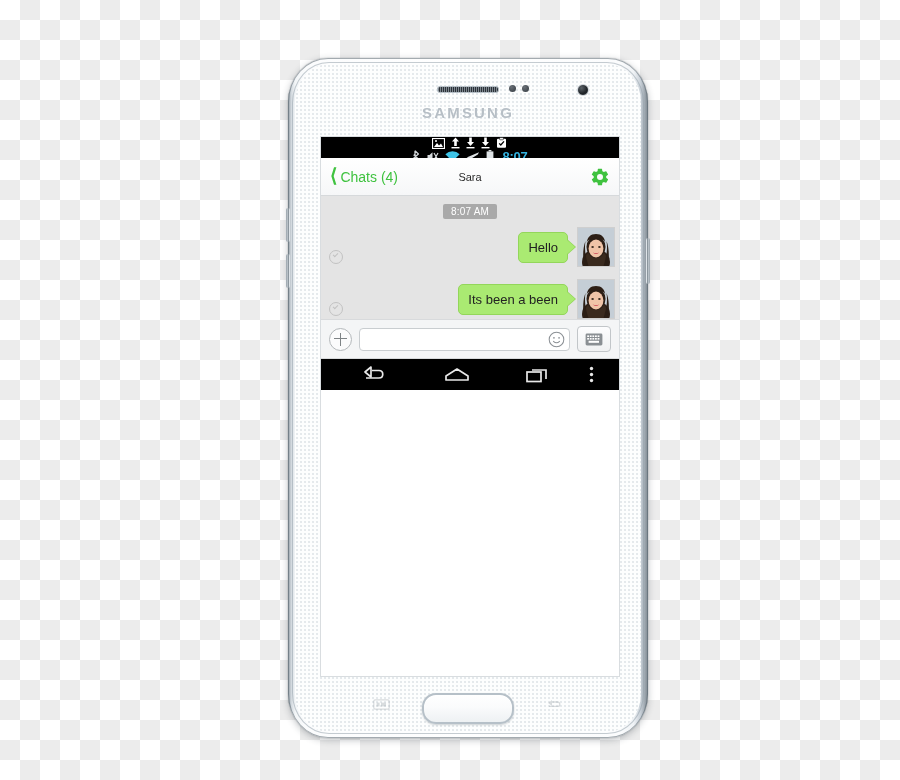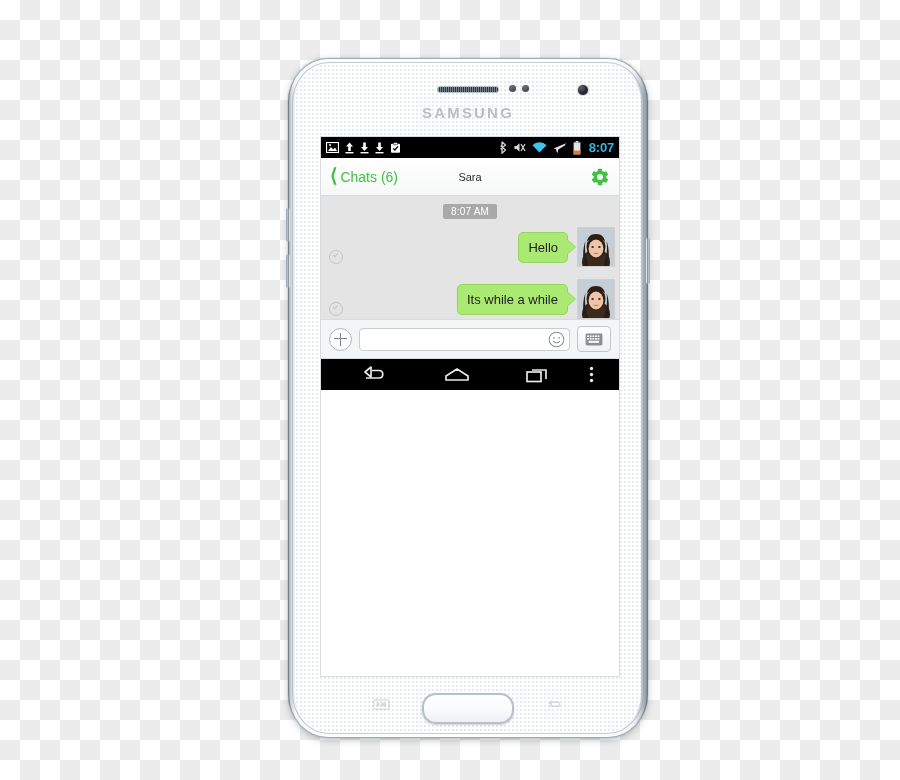--- a/index.html
+++ b/index.html
@@ -152,20 +152,21 @@
   }
 
   
   .statusbar {
     height: 21px;
     background: #000000;
     display: flex;
     align-items: center;
     padding: 0 5px;
     box-sizing: border-box;
+    flex-direction: column;
   }
   .sb-left { display: flex; align-items: center; gap: 6px; flex: 1; }
   .sb-right { display: flex; align-items: center; gap: 6px; }
   .sb-icon { display: block; }
   .sb-time {
     color: #34b3e0;
     font-size: 13px;
     font-weight: bold;
     font-family: "Liberation Sans", sans-serif;
     letter-spacing: -0.2px;
@@ -519,21 +520,21 @@
             <rect x="0.6" y="1.4" width="6.8" height="12" fill="#dfe3e6"></rect>
             <rect x="0.6" y="9.6" width="6.8" height="3.8" fill="#e8762a"></rect>
           </svg>
           <span class="sb-time">8:07</span>
         </div>
       </div>
 
       <div class="app-header">
         <div class="back-btn">
           <span class="back-chevron">⟨</span>
-          <span>Chats (6)</span>
+          <span>Chats (4)</span>
         </div>
         <div class="header-title">Sara</div>
         <div class="gear-btn">
           <svg width="20" height="20" viewBox="0 0 24 24">
             <path fill="#3fc23f" d="M19.4 13a7.6 7.6 0 0 0 .06-1 7.6 7.6 0 0 0-.07-1l2.1-1.6a.5.5 0 0 0 .12-.64l-2-3.46a.5.5 0 0 0-.6-.22l-2.48 1a7.3 7.3 0 0 0-1.72-1l-.38-2.65a.5.5 0 0 0-.5-.43h-4a.5.5 0 0 0-.5.43l-.38 2.65a7.3 7.3 0 0 0-1.72 1l-2.48-1a.5.5 0 0 0-.6.22l-2 3.46a.5.5 0 0 0 .12.64L4.5 11a7.6 7.6 0 0 0 0 2l-2.1 1.6a.5.5 0 0 0-.12.64l2 3.46a.5.5 0 0 0 .6.22l2.48-1a7.3 7.3 0 0 0 1.72 1l.38 2.65a.5.5 0 0 0 .5.43h4a.5.5 0 0 0 .5-.43l.38-2.65a7.3 7.3 0 0 0 1.72-1l2.48 1a.5.5 0 0 0 .6-.22l2-3.46a.5.5 0 0 0-.12-.64zM12 15.6A3.6 3.6 0 1 1 15.6 12 3.6 3.6 0 0 1 12 15.6z"></path>
           </svg>
         </div>
       </div>
 
       <div class="chat-area">
@@ -554,21 +555,21 @@
               <ellipse cx="21.4" cy="19" rx="1.3" ry="1.1" fill="#3a2b20"></ellipse>
               <path d="M14.6 24.6 Q18 27.4 21.4 24.6 Q18 26 14.6 24.6 Z" fill="#c8304a"></path>
               <path d="M7.5 13 C6 22 8 30 10.5 38 L6 38 C4.5 28 5 19 7.5 13 Z" fill="#2a1d14"></path>
               <path d="M28.5 13 C30 22 28 30 25.5 38 L30 38 C31.5 28 31 19 28.5 13 Z" fill="#2a1d14"></path>
             </svg>
           </div>
         </div>
 
         <div class="msg-row">
           <div class="tick"></div>
-          <div class="bubble">Its while a while</div>
+          <div class="bubble">Its been a been</div>
           <div class="avatar">
             <svg viewBox="0 0 36 38" width="36" height="38">
               <rect width="36" height="38" fill="#c5ced6"></rect>
               <ellipse cx="18" cy="34" rx="14" ry="13" fill="#2e2018"></ellipse>
               <path d="M6 38 C6 28 10 22 18 22 C26 22 30 28 30 38 Z" fill="#3a2a1e"></path>
               <ellipse cx="18" cy="19" rx="9.5" ry="11" fill="#2d1f16"></ellipse>
               <ellipse cx="18" cy="20.5" rx="7.4" ry="9" fill="#f0c4a8"></ellipse>
               <path d="M8.6 16 C9 9 12.5 6 18 6 C23.5 6 27 9 27.4 16 C27.4 12 24 10.5 18 10.5 C12 10.5 8.6 12 8.6 16 Z" fill="#2d1f16"></path>
               <ellipse cx="14.6" cy="19" rx="1.3" ry="1.1" fill="#3a2b20"></ellipse>
               <ellipse cx="21.4" cy="19" rx="1.3" ry="1.1" fill="#3a2b20"></ellipse>

